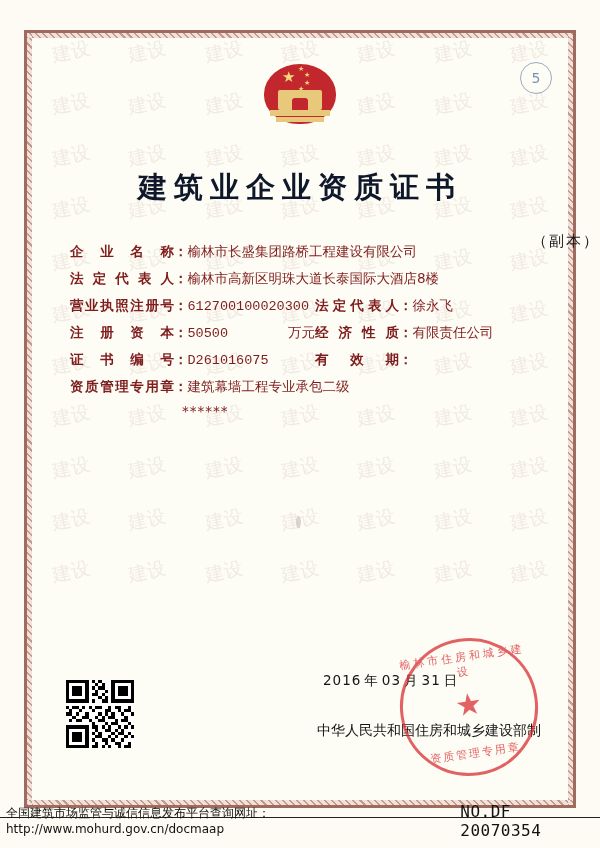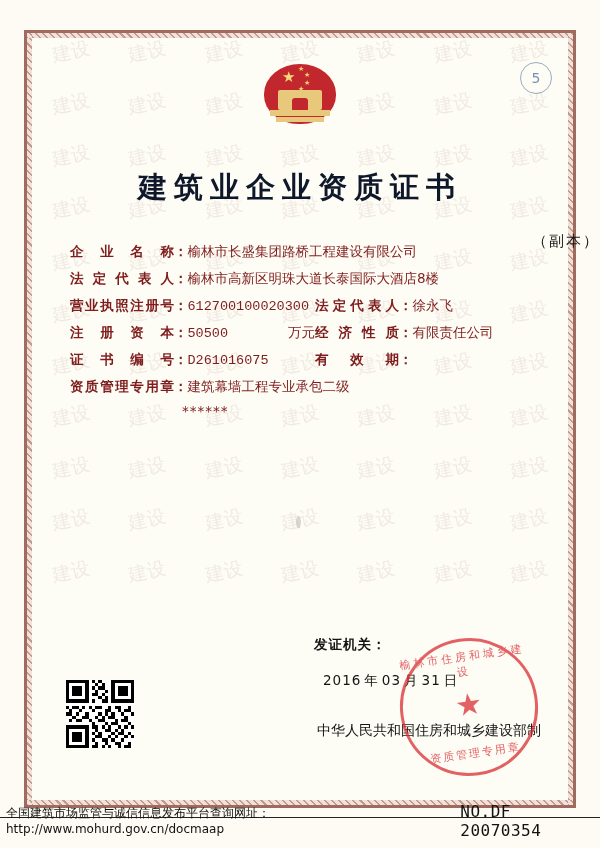--- a/index.html
+++ b/index.html
@@ -700,21 +700,20 @@
         <rect x="8" y="20" width="2" height="1"></rect>
           <rect x="11" y="20" width="1" height="1"></rect>
         <rect x="13" y="20" width="1" height="1"></rect>
           <rect x="16" y="20" width="1" height="1"></rect>
         <rect x="18" y="20" width="2" height="1"></rect>
       </g>
     </svg>
   </div>
 
   <div class="issuer">
-    <div class="issuer-line1">发证机关：</div>
     <div class="issue-date">
       <span class="num">2016</span><span>年</span><span class="num">03</span><span>月</span><span class="num">31</span><span>日</span>
     </div>
     <div class="ministry">中华人民共和国住房和城乡建设部制</div>
   </div>
 
   <div class="seal">
     <div class="seal-text-top">榆林市住房和城乡建设</div>
     <div class="seal-star">★</div>
     <div class="seal-text-bottom">资质管理专用章</div>

